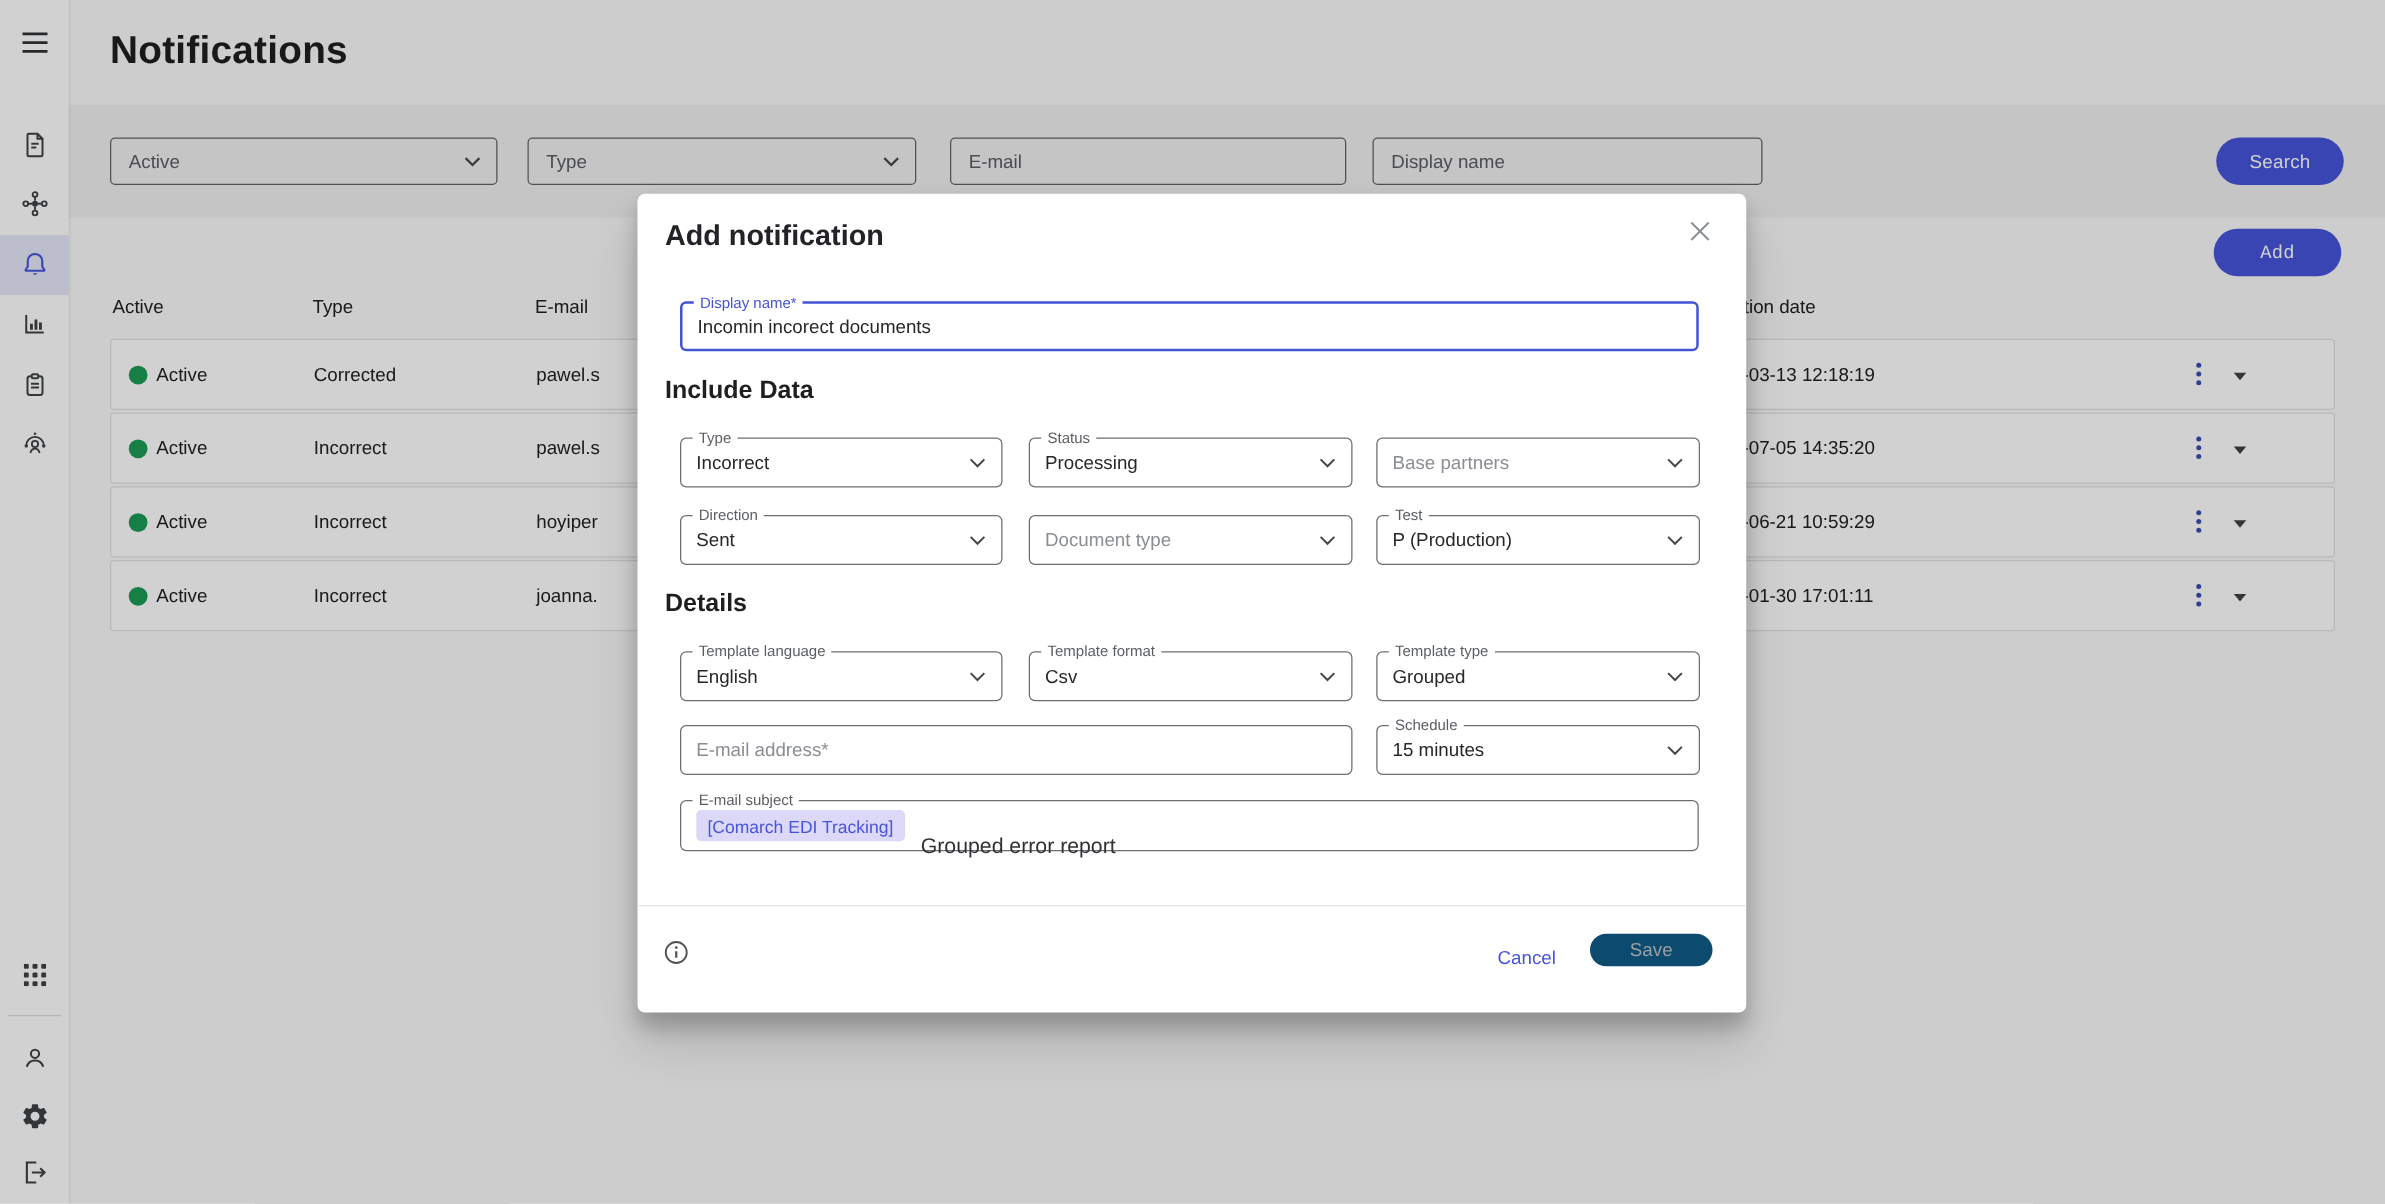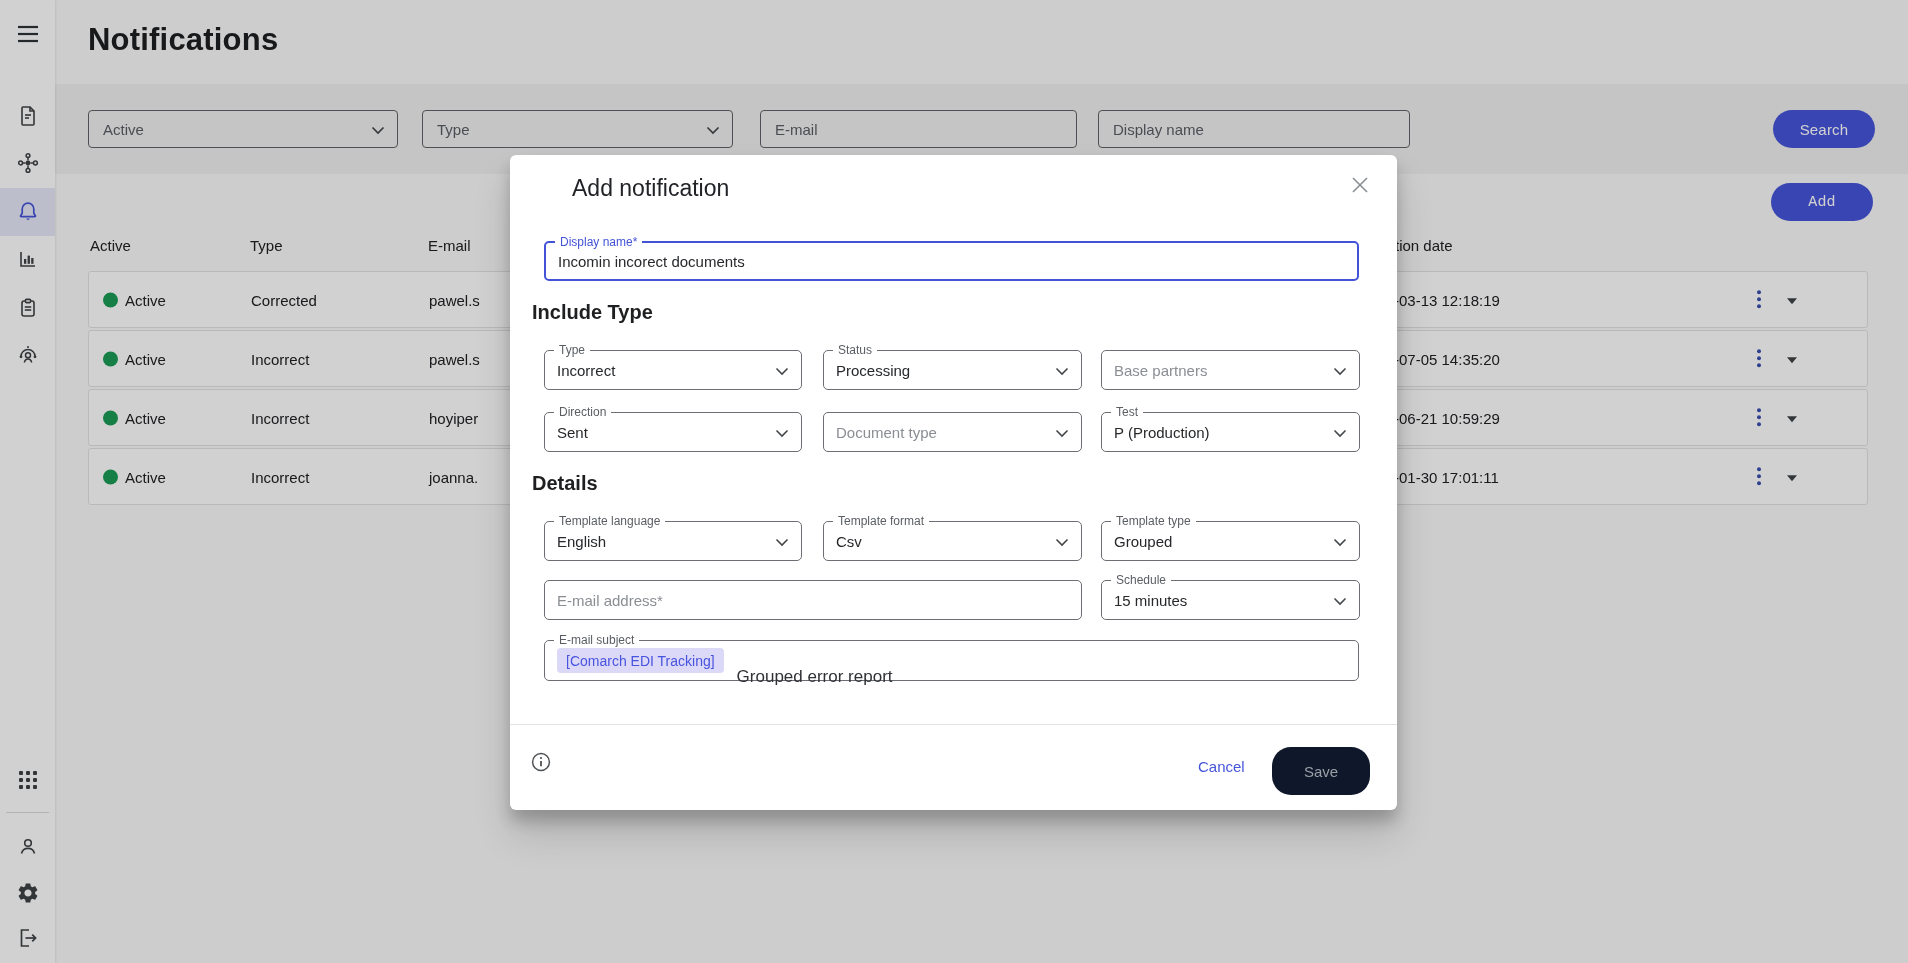--- a/index.html
+++ b/index.html
@@ -42,41 +42,41 @@
   .kebab i { width:4px; height:4px; border-radius:50%; background:#3A4DB0; margin:1.6px 0; }
   .caret { position:absolute; left:1698px; top:50%; transform:translateY(-30%);
     width:0; height:0; border-left:5.5px solid transparent; border-right:5.5px solid transparent;
     border-top:6.5px solid #3F4346; cursor:pointer; }
 
   
   .scrim { position:absolute; inset:0; background:rgba(0,0,0,.18); z-index:10; }
   .modal { position:absolute; left:510px; top:155px; width:887px; height:655px;
     background:#FFFFFF; border-radius:6px; z-index:20;
     box-shadow:0 11px 15px rgba(0,0,0,.2), 0 24px 38px rgba(0,0,0,.14); }
-  .modal-title { position:absolute; left:22px; top:20px; font-size:23px; font-weight:400; color:#212327;margin-left:40px; }
+  .modal-title { position:absolute; left:22px; top:20px; font-size:23px; font-weight:700; color:#212327; }
   .modal-close { position:absolute; left:838px; top:20px; width:24px; height:24px;
     display:flex; align-items:center; justify-content:center; cursor:pointer; }
   .section-h { position:absolute; left:22px; font-size:20px; font-weight:700; color:#1E1F21; }
   .mfield { position:absolute; height:40px; background:#FFFFFF; border:1px solid #6B6E73;
     border-radius:5px; display:flex; align-items:center; padding:0 12px; font-size:15px;
     color:#26282B; cursor:pointer; }
   .mfield .grow { flex:1; }
   .mfield .notch { position:absolute; top:-9px; left:9px; background:#FFFFFF;
     padding:0 5px; font-size:12px; color:#5A5E63; line-height:16px; }
   .mfield.is-focused { border:2px solid #4353D6; }
   .mfield.is-focused .notch { color:#4353D6; }
   .mfield .ph { color:#8A8E93; }
   .chip { display:inline-flex; align-items:center; height:25px; padding:0 9px;
     background:#DCD9F8; border-radius:4px; color:#4853DE; font-size:14px; margin-right:13px; }
   .subject-text { font-size:17px; color:#303235;margin-top:32px; }
   .modal-divider { position:absolute; left:0; top:569px; width:887px; height:1px; background:#E3E3E3; }
   .cancel-btn { position:absolute; left:676px; top:600px; padding:3px 12px; color:#4655DB;
     font-size:15px; font-weight:500; cursor:pointer; }
-  .save-btn { position:absolute; left:762px; top:592px; width:98px; height:48px;
-    border-radius:19px; background:#0f172a; color:#9AA0A6; font-size:15px; font-weight:500;
+  .save-btn { position:absolute; left:762px; top:592px; width:98px; height:26px;
+    border-radius:19px; background:#0c4a6e; color:#9AA0A6; font-size:15px; font-weight:500;
     display:flex; align-items:center; justify-content:center; cursor:default; }
   .info-btn { position:absolute; left:18px; top:596px; width:26px; height:26px;
     display:flex; align-items:center; justify-content:center; cursor:pointer; }
 </style>
 </head>
 <body>
 
 <nav class="sidebar">
   <div class="side-btn" style="top:10px;">
     <span>
@@ -317,21 +317,21 @@
           <line x1="16" y1="2" x2="2" y2="16"></line>
         </svg>
     </span>
   </div>
 
   <div class="mfield is-focused" style="left:34px; top:86px; width:815px;">
     <span class="notch">Display name*</span>
     <span>Incomin incorect documents</span>
   </div>
 
-  <div class="section-h" style="top:146px;">Include Type</div>
+  <div class="section-h" style="top:146px;">Include Data</div>
 
   <div class="mfield" style="left:34px; top:195px; width:258px;">
     <span class="notch">Type</span>
     <span class="grow">Incorrect</span>
     <span><svg width="14" height="9" viewBox="0 0 14 9" fill="none" stroke="#44474A" stroke-width="1.6">
           <polyline points="1.5,1.5 7,7 12.5,1.5"></polyline>
         </svg></span>
   </div>
   <div class="mfield" style="left:313px; top:195px; width:259px;">
     <span class="notch">Status</span>

